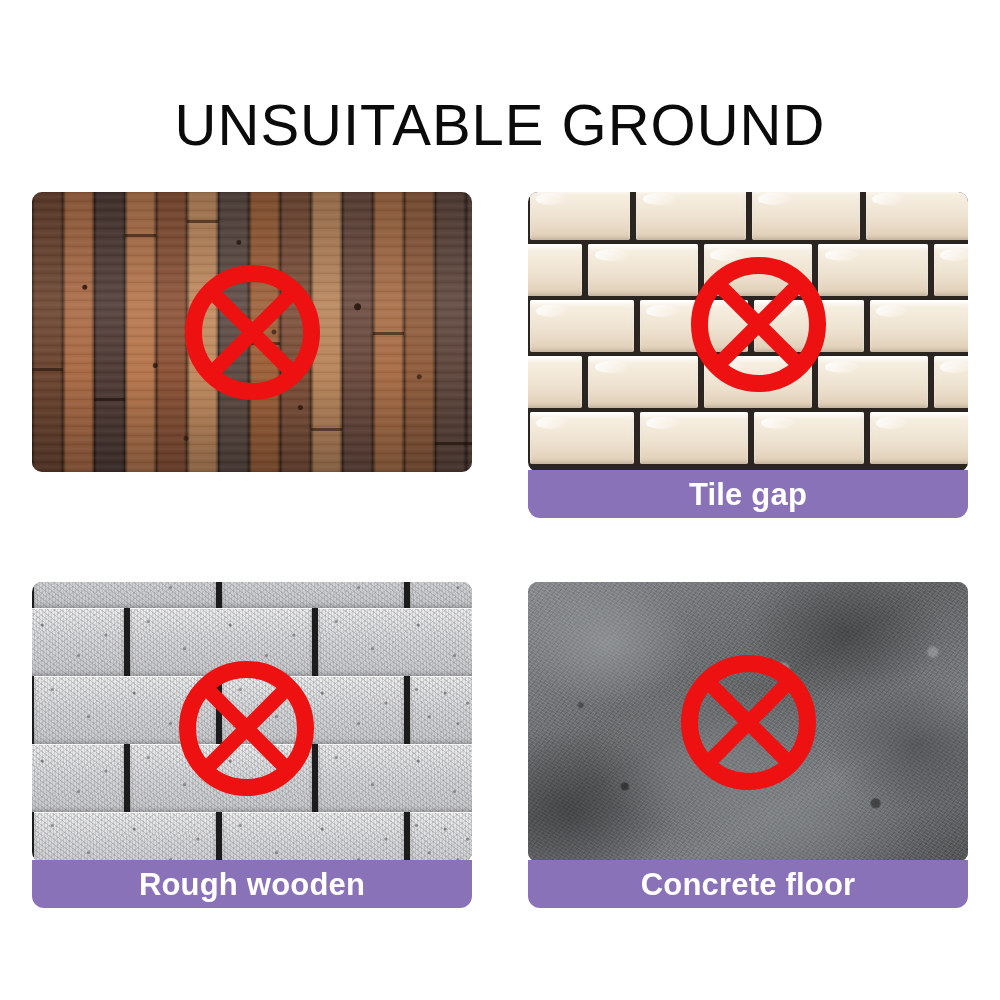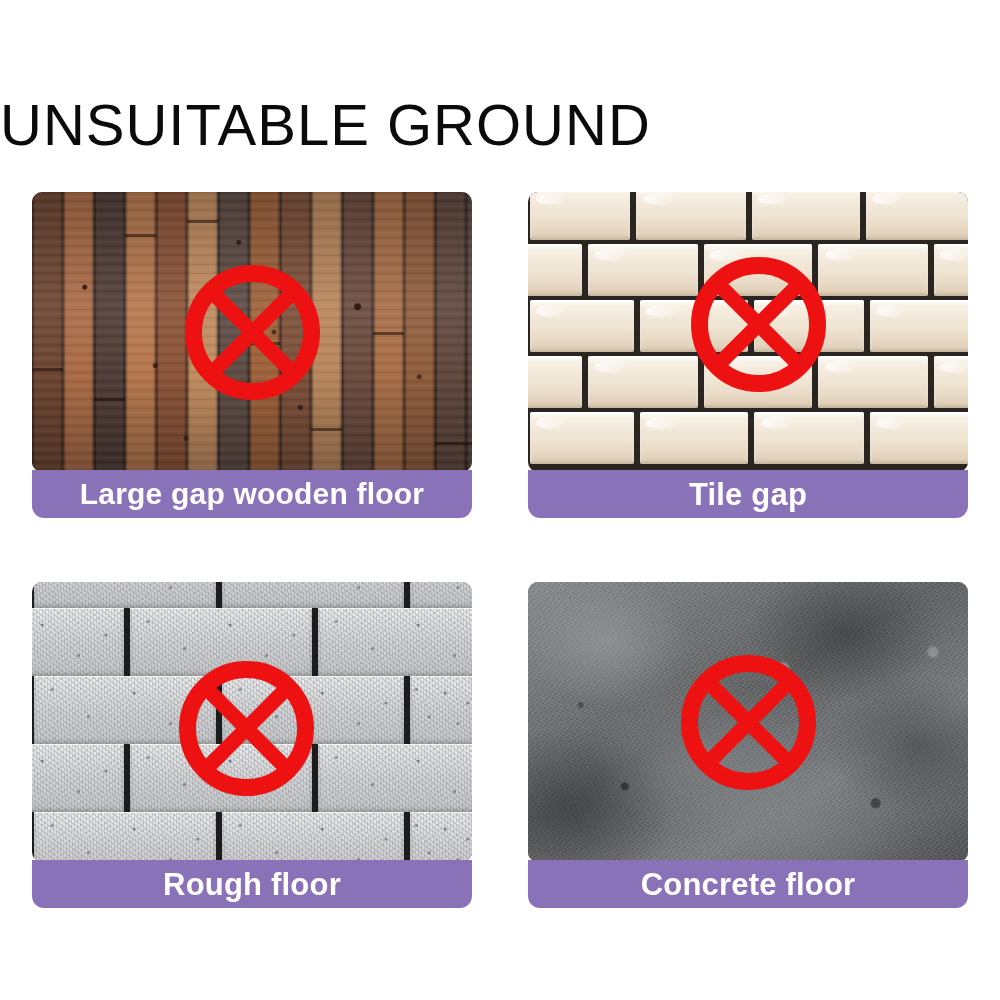--- a/index.html
+++ b/index.html
@@ -14,21 +14,21 @@
     overflow: hidden;
     position: relative;
   }
 
   
   .title {
     position: absolute;
     top: 52px;
     left: 0;
     width: 1000px;
-    text-align: left;
+    text-align: center;
     font-family: "Liberation Sans", sans-serif;
     font-size: 58px;
     font-weight: 400;
     letter-spacing: 1px;
     color: #0b0b0b;
     white-space: nowrap;
   }
 
   
   .grid {
@@ -258,23 +258,20 @@
         <i style="left:279px;top:236px;width:31px;"></i>
       </div>
       <div class="badge" style="left:152px;top:72px;">
         <svg viewBox="0 0 137 137" aria-hidden="true">
           <circle cx="68.5" cy="68.5" r="59" fill="none" stroke="#ee1111" stroke-width="17"></circle>
           <line x1="34" y1="34" x2="103" y2="103" stroke="#ee1111" stroke-width="15" stroke-linecap="round"></line>
           <line x1="103" y1="34" x2="34" y2="103" stroke="#ee1111" stroke-width="15" stroke-linecap="round"></line>
         </svg>
       </div>
     </div>
-    <div class="banner wide" style="background:#8a72b8;">
-      <span class="banner-label">Large gap wooden floor</span>
-    </div>
   </div>
 
   <div class="card">
     <div class="photo">
       <div class="tex tex-tile">
         <div class="row" style="top:-6px;">
           <span class="t" style="left:2px;width:100px;"></span>
           <span class="t" style="left:108px;width:110px;"></span>
           <span class="t" style="left:224px;width:108px;"></span>
           <span class="t" style="left:338px;width:104px;"></span>
@@ -350,21 +347,21 @@
       </div>
       <div class="badge" style="left:146px;top:78px;">
         <svg viewBox="0 0 137 137" aria-hidden="true">
           <circle cx="68.5" cy="68.5" r="59" fill="none" stroke="#ee1111" stroke-width="17"></circle>
           <line x1="34" y1="34" x2="103" y2="103" stroke="#ee1111" stroke-width="15" stroke-linecap="round"></line>
           <line x1="103" y1="34" x2="34" y2="103" stroke="#ee1111" stroke-width="15" stroke-linecap="round"></line>
         </svg>
       </div>
     </div>
     <div class="banner" style="background:#8a72b8;">
-      <span class="banner-label">Rough floor</span>
+      <span class="banner-label">Rough wooden</span>
     </div>
   </div>
 
   <div class="card">
     <div class="photo">
       <div class="tex tex-concrete"></div>
       <div class="concrete-spots"></div>
       <div class="badge" style="left:152px;top:72px;">
         <svg viewBox="0 0 137 137" aria-hidden="true">
           <circle cx="68.5" cy="68.5" r="59" fill="none" stroke="#ee1111" stroke-width="17"></circle>

